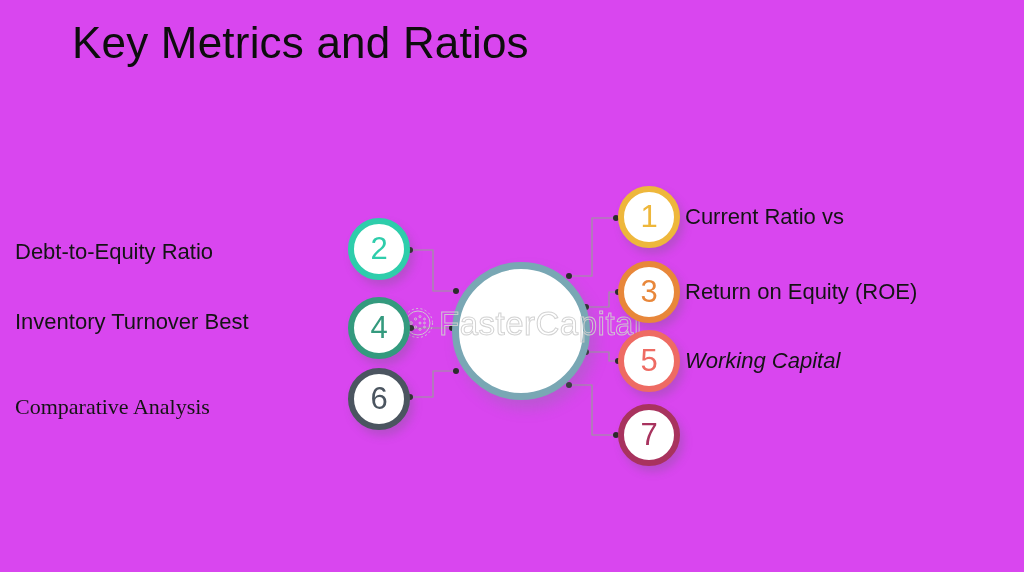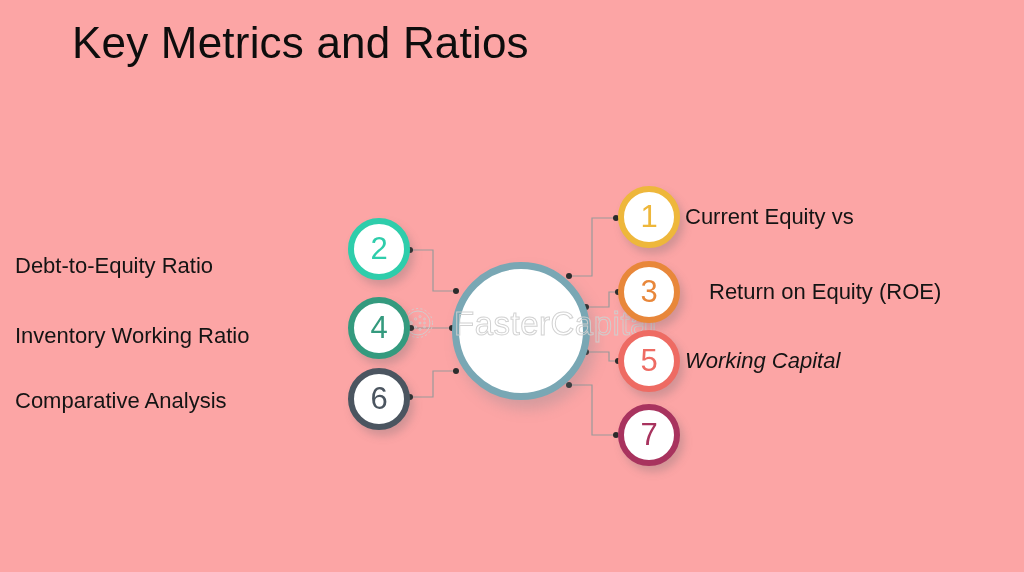--- a/index.html
+++ b/index.html
@@ -12,21 +12,21 @@
     height: 572px;
     position: relative;
     overflow: hidden;
     font-family: "Liberation Sans", sans-serif;
     color: #1b1b1b;
   }
 
   #slide {
     position: absolute;
     inset: 0;
-    background: #fca5a5;
+    background: #d946ef;
   }
 
   
   #page-title {
     position: absolute;
     left: 72px;
     top: 18px;
     font-family: "Liberation Sans", sans-serif;
     font-size: 44px;
     font-weight: 400;
@@ -92,32 +92,32 @@
   
   .node-label {
     position: absolute;
     font-family: "Liberation Sans", sans-serif;
     font-size: 22px;
     font-weight: 400;
     color: #141414;
     white-space: nowrap;
     line-height: 1;
   }
-  .node-label.left  { text-align: right; margin-top: 14px; }
+  .node-label.left  { text-align: right; }
   .node-label.right { text-align: left; }
 
   
   #watermark {
     position: absolute;
     left: 398px;
     top: 303px;
     height: 40px;
     display: flex;
     align-items: center;
-    gap: 16px;
+    gap: 1px;
     pointer-events: none;
     opacity: 0.92;
   }
   #watermark .wm-text {
     font-family: "Liberation Sans", sans-serif;
     font-size: 33px;
     font-weight: 400;
     letter-spacing: 0.5px;
     color: transparent;
     -webkit-text-stroke: 1px #cfcfcf;
@@ -178,33 +178,33 @@
       <span class="wm-text">FasterCapital</span>
     </div>
 
   <div class="node" style="left: 348px; top: 218px; border-color: rgb(46, 205, 171);">
         <span class="num" style="color: rgb(46, 205, 171);">2</span>
       </div>
       <div class="node-label left" style="left: 15px; top: 241px;">Debt-to-Equity Ratio</div>
       <div class="node" style="left: 348px; top: 297px; border-color: rgb(52, 154, 126);">
         <span class="num" style="color: rgb(52, 154, 126);">4</span>
       </div>
-      <div class="node-label left" style="left: 15px; top: 311px;">Inventory Working Ratio</div>
+      <div class="node-label left" style="left: 15px; top: 311px;">Inventory Turnover Best</div>
       <div class="node" style="left: 348px; top: 368px; border-color: rgb(75, 85, 96);">
         <span class="num" style="color: rgb(75, 85, 96);">6</span>
       </div>
-      <div class="node-label left" style="left: 15px; top: 376px;">Comparative Analysis</div>
+      <div class="node-label left" style="left: 15px; top: 396px; font-family: Liberation Serif, serif;">Comparative Analysis</div>
       <div class="node" style="left: 618px; top: 186px; border-color: rgb(238, 183, 59);">
         <span class="num" style="color: rgb(238, 183, 59);">1</span>
       </div>
-      <div class="node-label right" style="left: 685px; top: 206px;">Current Equity vs</div>
+      <div class="node-label right" style="left: 685px; top: 206px;">Current Ratio vs</div>
       <div class="node" style="left: 618px; top: 261px; border-color: rgb(232, 135, 58);">
         <span class="num" style="color: rgb(232, 135, 58);">3</span>
       </div>
-      <div class="node-label right" style="left: 685px; top: 281px; margin-left: 24px;">Return on Equity (ROE)</div>
+      <div class="node-label right" style="left: 685px; top: 281px;">Return on Equity (ROE)</div>
       <div class="node" style="left: 618px; top: 330px; border-color: rgb(238, 107, 99);">
         <span class="num" style="color: rgb(238, 107, 99);">5</span>
       </div>
       <div class="node-label right" style="left: 685px; top: 350px; font-style: italic;">Working Capital</div>
       <div class="node" style="left: 618px; top: 404px; border-color: rgb(168, 51, 94);">
         <span class="num" style="color: rgb(168, 51, 94);">7</span>
       </div>
     </div>
 </div>
 

